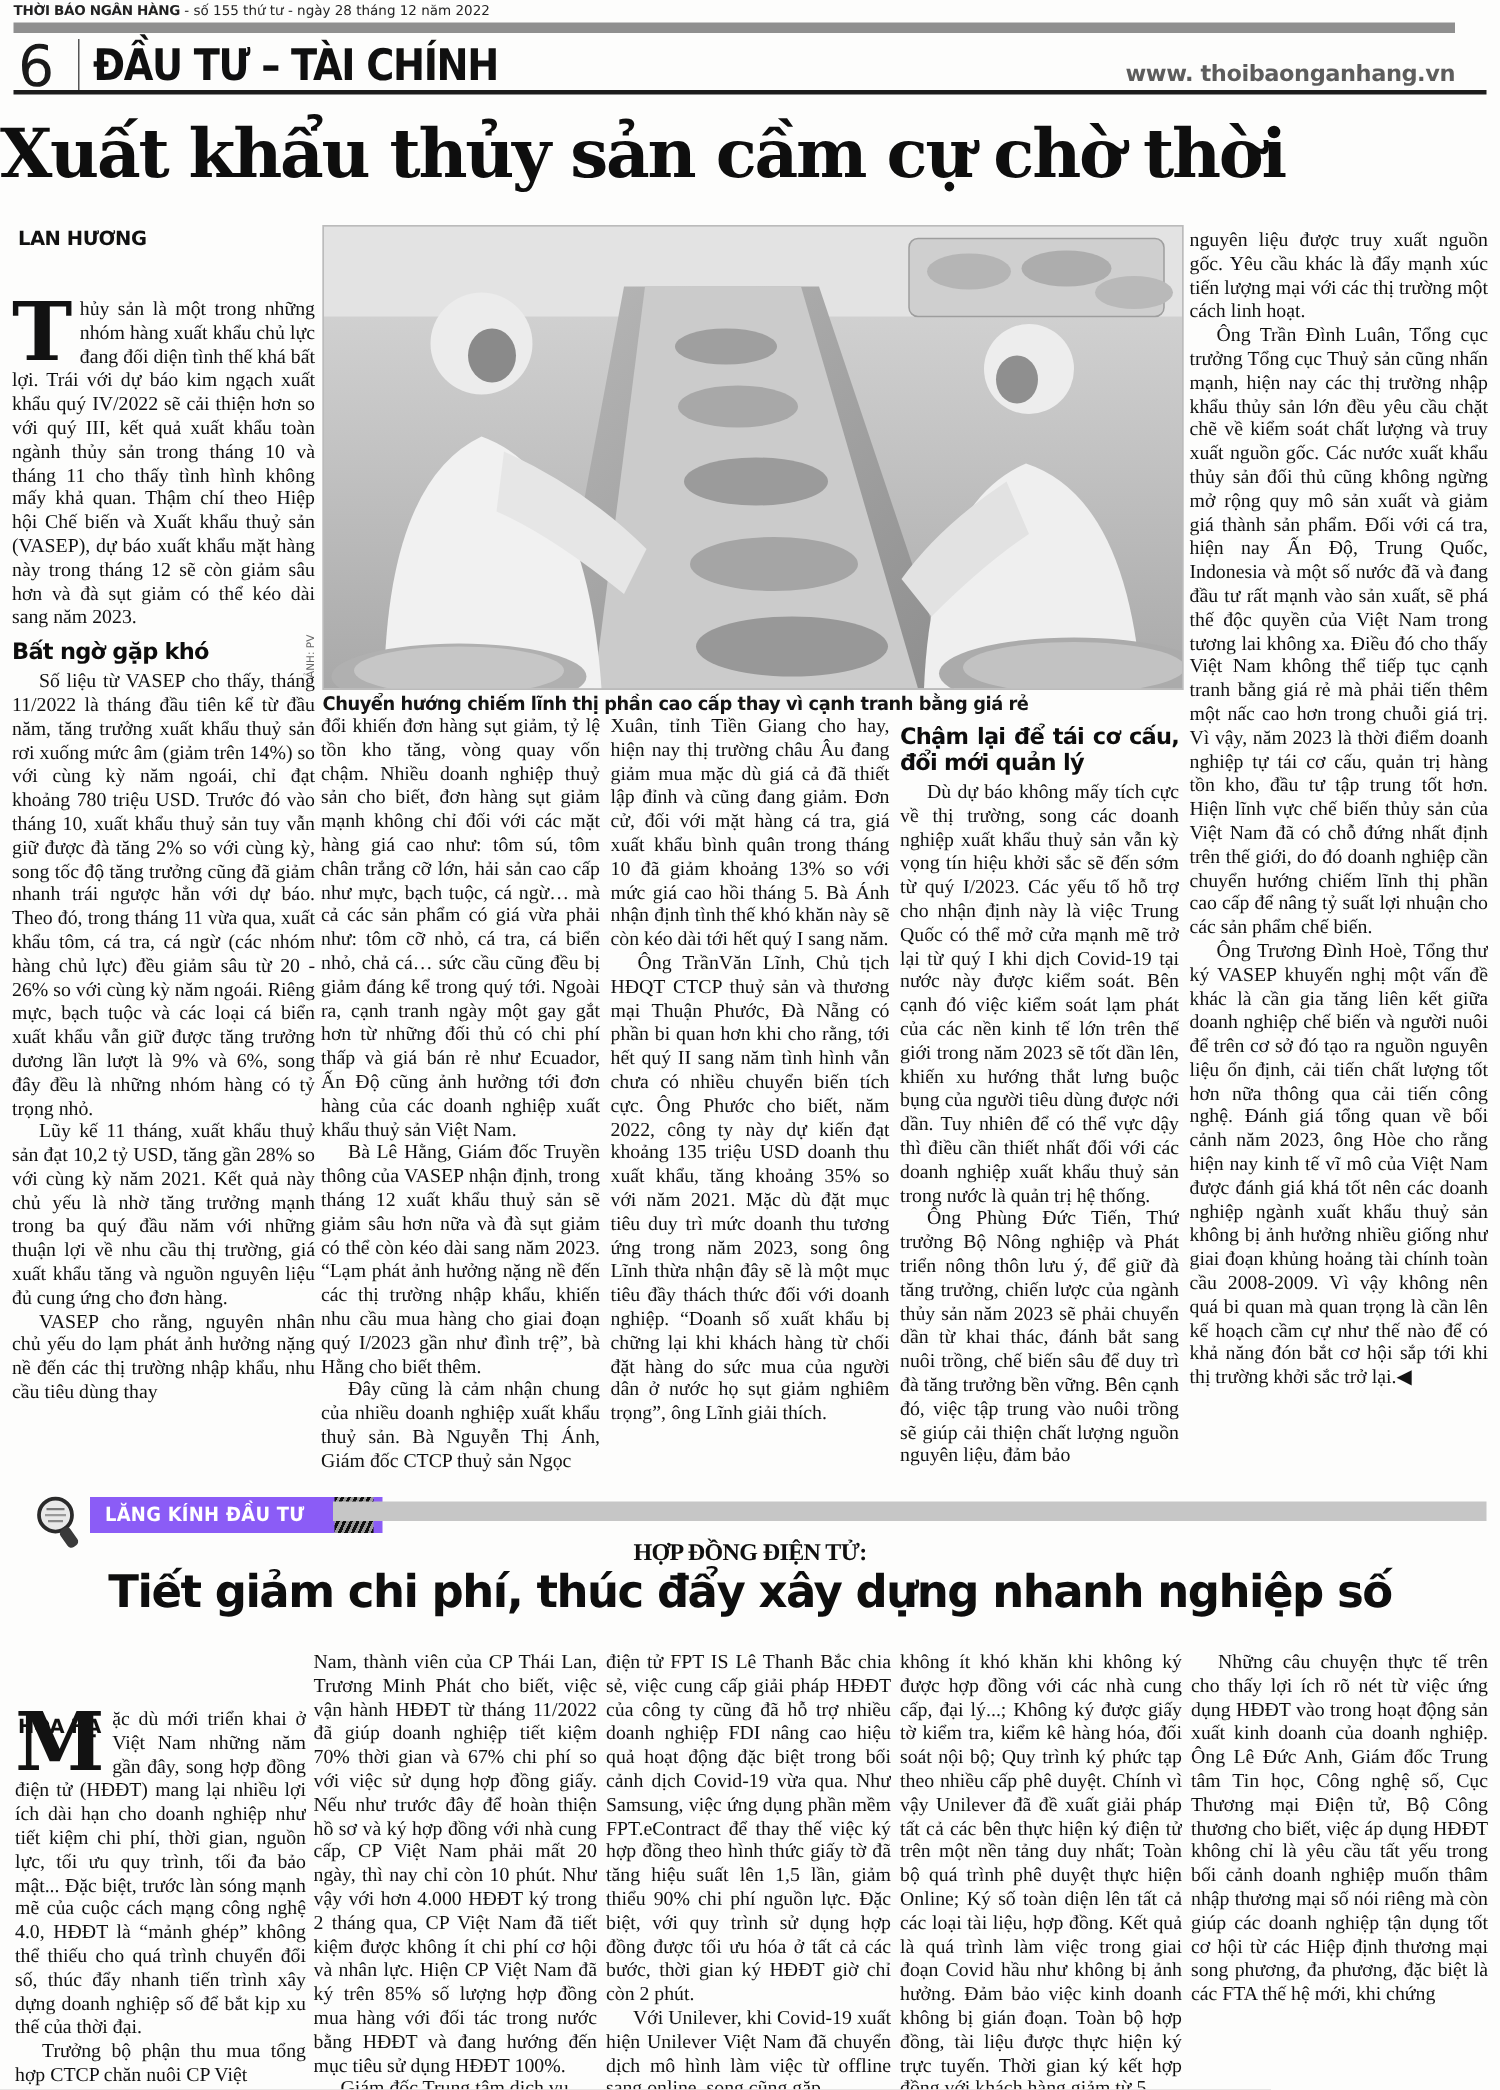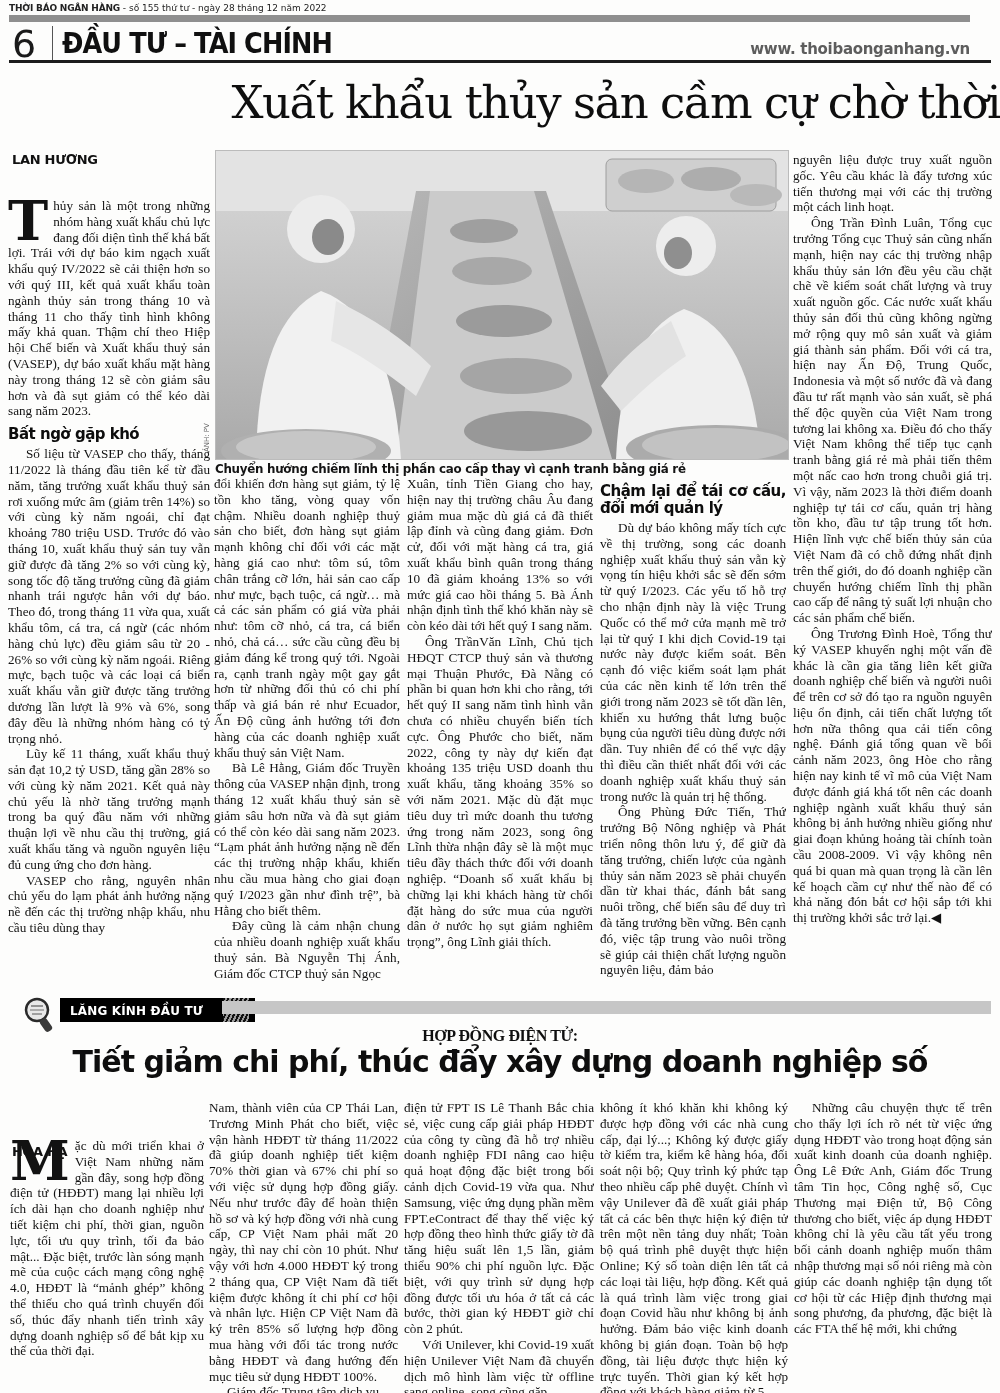--- a/index.html
+++ b/index.html
@@ -14,22 +14,22 @@
   .pagenum{position:absolute;left:12px;top:22px;font-family:"DejaVu Sans",sans-serif;
            font-size:38px;font-weight:400;color:#1a1a1a;}
   .hdr-vline{position:absolute;left:52px;top:26px;width:1px;height:36px;background:#555;}
   .section-title{position:absolute;left:62px;top:26px;font-family:"DejaVu Sans",sans-serif;
            font-weight:800;font-size:29px;letter-spacing:-1px;color:#101010;
            transform:scaleX(0.88);transform-origin:left center;white-space:nowrap;}
   .website{position:absolute;right:30px;top:40px;font-family:"DejaVu Sans",sans-serif;
            font-weight:800;font-size:15px;color:#5d5d5d;letter-spacing:-0.3px;}
   .hdr-rule{position:absolute;left:9px;right:9px;top:60px;height:3px;background:#1c1c1c;}
   
-  .headline1{position:absolute;left:0;right:0;top:76px;text-align:right;
-             font-family:"DejaVu Serif",serif;font-weight:400;font-size:45px;
+  .headline1{position:absolute;left:0;right:0;top:76px;text-align:left;
+             font-family:"DejaVu Serif",serif;font-weight:700;font-size:45px;
              letter-spacing:-1.5px;color:#0e0e0e;}
   .byline{position:absolute;font-family:"DejaVu Sans",sans-serif;font-weight:800;
           font-size:13px;letter-spacing:-0.3px;color:#111;}
   
   .photo{position:absolute;left:215px;top:150px;width:572px;height:308px;overflow:hidden;
          background:#c9c9c9;border:1px solid #bbb;}
   .photo-credit{position:absolute;left:203px;top:392px;font-family:"DejaVu Sans",sans-serif;
          font-size:7px;color:#666;writing-mode:vertical-rl;transform:rotate(180deg);height:60px;}
   .caption{position:absolute;left:215px;top:461px;width:560px;font-family:"DejaVu Sans",sans-serif;
          font-weight:700;font-size:12.5px;letter-spacing:-0.3px;color:#151515;
@@ -38,21 +38,21 @@
   .bodycol{position:absolute;text-align:justify;font-size:13.2px;line-height:15.8px;
            overflow:hidden;color:#121212;}
   .bodycol p{margin:0;text-indent:18px;}
   .bodycol p.cont,.bodycol p.dropcap{text-indent:0;}
   .bodycol p.dropcap::first-letter{float:left;font-size:54px;line-height:41px;
            padding:3px 5px 0 0;font-weight:700;font-family:"DejaVu Serif",serif;}
   .bodycol h4{margin:7px 0 3px;font-family:"DejaVu Sans",sans-serif;font-weight:800;
            font-size:15px;letter-spacing:-0.5px;line-height:17px;color:#0d0d0d;}
   
   .banner-icon{position:absolute;left:20px;top:995px;width:38px;height:40px;}
-  .banner-box{position:absolute;left:60px;top:998px;height:24px;background:#000000;
+  .banner-box{position:absolute;left:60px;top:998px;height:24px;background:#8b5cf6;
            display:flex;align-items:center;padding:0 6px 0 10px;}
   .banner-box .label{font-family:"DejaVu Sans",sans-serif;font-weight:800;font-size:13px;
            color:#fff;letter-spacing:0.2px;white-space:nowrap;transform:scaleX(0.92);
            transform-origin:left center;}
   .banner-hatch{width:26px;height:24px;margin-left:8px;
            background:repeating-linear-gradient(115deg,#101010 0 2px,#9a9a9a 2px 4px);}
   .banner-graybar{position:absolute;left:222px;right:9px;top:1001px;height:13px;background:#c6c6c6;}
   
   .kicker{position:absolute;left:0;right:0;top:1027px;text-align:center;
           font-family:Liberation Serif, serif;font-weight:800;font-size:16px;
@@ -142,44 +142,45 @@
   <div class="bodycol" style="left:407px;top:476px;width:186px;height:514px;">
       <p class="cont">Xuân, tỉnh Tiền Giang cho hay, hiện nay thị trường châu Âu đang giảm mua mặc dù giá cả đã thiết lập đỉnh và cũng đang giảm. Đơn cử, đối với mặt hàng cá tra, giá xuất khẩu bình quân trong tháng 10 đã giảm khoảng 13% so với mức giá cao hồi tháng 5. Bà Ánh nhận định tình thế khó khăn này sẽ còn kéo dài tới hết quý I sang năm.</p>
       <p>Ông TrầnVăn Lĩnh, Chủ tịch HĐQT CTCP thuỷ sản và thương mại Thuận Phước, Đà Nẵng có phần bi quan hơn khi cho rằng, tới hết quý II sang năm tình hình vẫn chưa có nhiều chuyển biến tích cực. Ông Phước cho biết, năm 2022, công ty này dự kiến đạt khoảng 135 triệu USD doanh thu xuất khẩu, tăng khoảng 35% so với năm 2021. Mặc dù đặt mục tiêu duy trì mức doanh thu tương ứng trong năm 2023, song ông Lĩnh thừa nhận đây sẽ là một mục tiêu đầy thách thức đối với doanh nghiệp. “Doanh số xuất khẩu bị chững lại khi khách hàng từ chối đặt hàng do sức mua của người dân ở nước họ sụt giảm nghiêm trọng”, ông Lĩnh giải thích.</p>
     </div>
   <div class="bodycol" style="left:600px;top:476px;width:186px;height:514px;">
       <h4>Chậm lại để tái cơ cấu, đổi mới quản lý</h4>
       <p>Dù dự báo không mấy tích cực về thị trường, song các doanh nghiệp xuất khẩu thuỷ sản vẫn kỳ vọng tín hiệu khởi sắc sẽ đến sớm từ quý I/2023. Các yếu tố hỗ trợ cho nhận định này là việc Trung Quốc có thể mở cửa mạnh mẽ trở lại từ quý I khi dịch Covid-19 tại nước này được kiểm soát. Bên cạnh đó việc kiểm soát lạm phát của các nền kinh tế lớn trên thế giới trong năm 2023 sẽ tốt dần lên, khiến xu hướng thắt lưng buộc bụng của người tiêu dùng được nới dần. Tuy nhiên để có thể vực dậy thì điều cần thiết nhất đối với các doanh nghiệp xuất khẩu thuỷ sản trong nước là quản trị hệ thống.</p>
       <p>Ông Phùng Đức Tiến, Thứ trưởng Bộ Nông nghiệp và Phát triển nông thôn lưu ý, để giữ đà tăng trưởng, chiến lược của ngành thủy sản năm 2023 sẽ phải chuyển dần từ khai thác, đánh bắt sang nuôi trồng, chế biến sâu để duy trì đà tăng trưởng bền vững. Bên cạnh đó, việc tập trung vào nuôi trồng sẽ giúp cải thiện chất lượng nguồn nguyên liệu, đảm bảo</p>
     </div>
   <div class="bodycol" style="left:793px;top:152px;width:199px;height:838px;">
-      <p class="cont">nguyên liệu được truy xuất nguồn gốc. Yêu cầu khác là đẩy tương xúc tiến thương mại với các thị trường một cách linh hoạt.</p>
+      <p class="cont">nguyên liệu được truy xuất nguồn gốc. Yêu cầu khác là đẩy mạnh xúc tiến lượng mại với các thị trường một cách linh hoạt.</p>
       <p>Ông Trần Đình Luân, Tổng cục trưởng Tổng cục Thuỷ sản cũng nhấn mạnh, hiện nay các thị trường nhập khẩu thủy sản lớn đều yêu cầu chặt chẽ về kiểm soát chất lượng và truy xuất nguồn gốc. Các nước xuất khẩu thủy sản đối thủ cũng không ngừng mở rộng quy mô sản xuất và giảm giá thành sản phẩm. Đối với cá tra, hiện nay Ấn Độ, Trung Quốc, Indonesia và một số nước đã và đang đầu tư rất mạnh vào sản xuất, sẽ phá thế độc quyền của Việt Nam trong tương lai không xa. Điều đó cho thấy Việt Nam không thể tiếp tục cạnh tranh bằng giá rẻ mà phải tiến thêm một nấc cao hơn trong chuỗi giá trị. Vì vậy, năm 2023 là thời điểm doanh nghiệp tự tái cơ cấu, quản trị hàng tồn kho, đầu tư tập trung tốt hơn. Hiện lĩnh vực chế biến thủy sản của Việt Nam đã có chỗ đứng nhất định trên thế giới, do đó doanh nghiệp cần chuyển hướng chiếm lĩnh thị phần cao cấp để nâng tỷ suất lợi nhuận cho các sản phẩm chế biến.</p>
       <p>Ông Trương Đình Hoè, Tổng thư ký VASEP khuyến nghị một vấn đề khác là cần gia tăng liên kết giữa doanh nghiệp chế biến và người nuôi để trên cơ sở đó tạo ra nguồn nguyên liệu ổn định, cải tiến chất lượng tốt hơn nữa thông qua cải tiến công nghệ. Đánh giá tổng quan về bối cảnh năm 2023, ông Hòe cho rằng hiện nay kinh tế vĩ mô của Việt Nam được đánh giá khá tốt nên các doanh nghiệp ngành xuất khẩu thuỷ sản không bị ảnh hưởng nhiều giống như giai đoạn khủng hoảng tài chính toàn cầu 2008-2009. Vì vậy không nên quá bi quan mà quan trọng là cần lên kế hoạch cầm cự như thế nào để có khả năng đón bắt cơ hội sắp tới khi thị trường khởi sắc trở lại.◀</p>
     </div>
 
   <svg class="banner-icon" viewBox="0 0 38 40">
     <circle cx="17" cy="15" r="11" fill="#e8e8e8" stroke="#2a2a2a" stroke-width="2.5"></circle>
     <line x1="11" y1="11" x2="23" y2="11" stroke="#777" stroke-width="1.5"></line>
     <line x1="10" y1="15" x2="24" y2="15" stroke="#999" stroke-width="1.5"></line>
     <line x1="12" y1="19" x2="22" y2="19" stroke="#888" stroke-width="1.5"></line>
     <rect x="22" y="23" width="8" height="14" rx="3" transform="rotate(-35 26 30)" fill="#3a3a3a"></rect>
   </svg>
   <div class="banner-box">
     <span class="label">LĂNG KÍNH ĐẦU TƯ</span>
     <span class="banner-hatch"></span>
   </div>
   <div class="banner-graybar"></div>
 
   <div class="kicker">HỢP ĐỒNG ĐIỆN TỬ:</div>
-  <h2 class="headline2" style="margin:0;">Tiết giảm chi phí, thúc đẩy xây dựng doanh nghiệp số</h2>
+  <h2 class="headline2" style="margin:0;">Tiết giảm chi phí, thúc đẩy xây dựng nhanh nghiệp số</h2>
   <div class="byline" style="left:12px;top:1144px;">HOA HẠ</div>
 
   <div class="bodycol" style="left:10px;top:1138px;width:194px;height:255px;">
       <p class="dropcap">Mặc dù mới triển khai ở Việt Nam những năm gần đây, song hợp đồng điện tử (HĐĐT) mang lại nhiều lợi ích dài hạn cho doanh nghiệp như tiết kiệm chi phí, thời gian, nguồn lực, tối ưu quy trình, tối đa bảo mật... Đặc biệt, trước làn sóng mạnh mẽ của cuộc cách mạng công nghệ 4.0, HĐĐT là “mảnh ghép” không thể thiếu cho quá trình chuyển đổi số, thúc đẩy nhanh tiến trình xây dựng doanh nghiệp số để bắt kịp xu thế của thời đại.</p>
+      <p>Trưởng bộ phận thu mua tổng hợp CTCP chăn nuôi CP Việt</p>
     </div>
   <div class="bodycol" style="left:209px;top:1100px;width:189px;height:293px;">
       <p class="cont">Nam, thành viên của CP Thái Lan, Trương Minh Phát cho biết, việc vận hành HĐĐT từ tháng 11/2022 đã giúp doanh nghiệp tiết kiệm 70% thời gian và 67% chi phí so với việc sử dụng hợp đồng giấy. Nếu như trước đây để hoàn thiện hồ sơ và ký hợp đồng với nhà cung cấp, CP Việt Nam phải mất 20 ngày, thì nay chỉ còn 10 phút. Như vậy với hơn 4.000 HĐĐT ký trong 2 tháng qua, CP Việt Nam đã tiết kiệm được không ít chi phí cơ hội và nhân lực. Hiện CP Việt Nam đã ký trên 85% số lượng hợp đồng mua hàng với đối tác trong nước bằng HĐĐT và đang hướng đến mục tiêu sử dụng HĐĐT 100%.</p>
       <p>Giám đốc Trung tâm dịch vụ</p>
     </div>
   <div class="bodycol" style="left:404px;top:1100px;width:190px;height:293px;">
       <p class="cont">điện tử FPT IS Lê Thanh Bắc chia sẻ, việc cung cấp giải pháp HĐĐT của công ty cũng đã hỗ trợ nhiều doanh nghiệp FDI nâng cao hiệu quả hoạt động đặc biệt trong bối cảnh dịch Covid-19 vừa qua. Như Samsung, việc ứng dụng phần mềm FPT.eContract để thay thế việc ký hợp đồng theo hình thức giấy tờ đã tăng hiệu suất lên 1,5 lần, giảm thiểu 90% chi phí nguồn lực. Đặc biệt, với quy trình sử dụng hợp đồng được tối ưu hóa ở tất cả các bước, thời gian ký HĐĐT giờ chỉ còn 2 phút.</p>
       <p>Với Unilever, khi Covid-19 xuất hiện Unilever Việt Nam đã chuyển dịch mô hình làm việc từ offline sang online, song cũng gặp</p>
     </div>
   <div class="bodycol" style="left:600px;top:1100px;width:188px;height:293px;">

